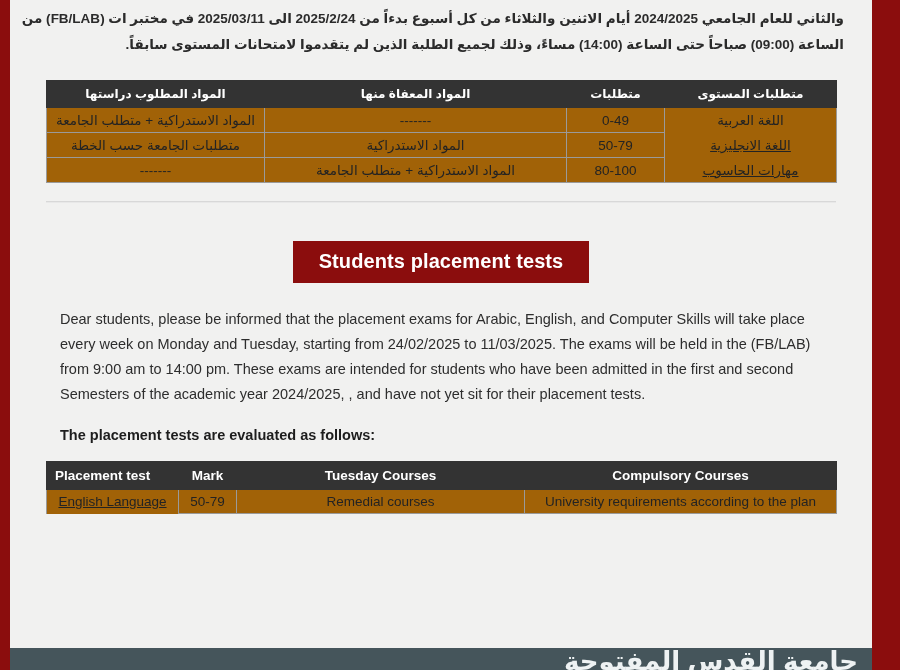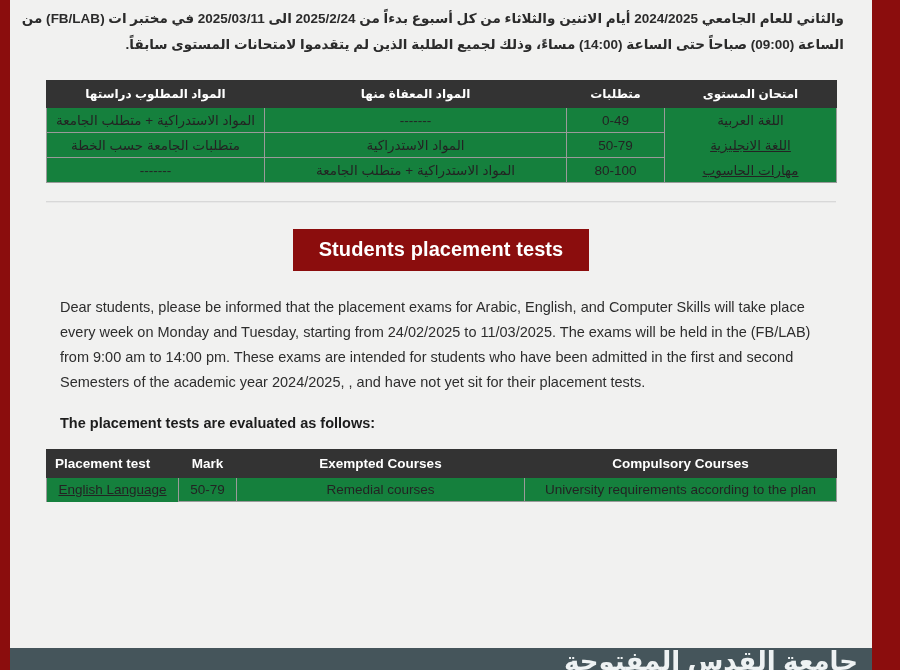--- a/index.html
+++ b/index.html
@@ -81,21 +81,21 @@
     color: #ffffff;
     font-weight: 700;
     border: 1px solid #333333;
     padding: 6px 6px;
     vertical-align: middle;
   }
   table.grid td {
     border: 1px solid #9a9a9a;
     padding: 4px 8px;
     color: #232323;
-    background: #15803d;
+    background: #a16207;
     vertical-align: middle;
   }
   table.grid td.nolineb { border-bottom-color: transparent; }
   table.grid td.nolinet { border-top-color: transparent; text-decoration: underline; }
 
   
   #arabic-table-wrap { padding-top: 22px; }
   table#arabic-table {
     direction: rtl;
   }
@@ -110,21 +110,21 @@
   .divider {
     height: 1px;
     background: #d8d8d8;
     margin: 18px 36px 0 36px;
     border-bottom: 1px solid #e8e8e8;
   }
 
   
   .banner-row {
     text-align: center;
-    padding-top: 26px;
+    padding-top: 38px;
   }
   .banner {
     display: inline-block;
     background: #8b0d0d;
     color: #ffffff;
     font-size: 20px;
     font-weight: 700;
     letter-spacing: .1px;
     padding: 9px 26px 10px 26px;
   }
@@ -191,21 +191,21 @@
     <div class="tbl-wrap" id="arabic-table-wrap">
       <table class="grid" id="arabic-table">
         <colgroup>
           <col class="col-ar-level">
           <col class="col-ar-mark">
           <col class="col-ar-exempt">
           <col class="col-ar-req">
         </colgroup>
         <thead>
           <tr>
-            <th>امتحان المستوى</th>
+            <th>متطلبات المستوى</th>
             <th>متطلبات</th>
             <th>المواد المعفاة منها</th>
             <th>المواد المطلوب دراستها</th>
           </tr>
         </thead>
         <tbody>
           <tr>
             <td class="nolineb">اللغة العربية</td>
             <td>0-49</td>
             <td>-------</td>
@@ -242,21 +242,21 @@
         <colgroup>
           <col class="col-en-test">
           <col class="col-en-mark">
           <col class="col-en-exempt">
           <col class="col-en-comp">
         </colgroup>
         <thead>
           <tr>
             <th class="th-left">Placement test</th>
             <th>Mark</th>
-            <th>Exempted Courses</th>
+            <th>Tuesday Courses</th>
             <th>Compulsory Courses</th>
           </tr>
         </thead>
         <tbody>
           <tr>
             <td class="nolinet nolineb">English Language</td>
             <td>50-79</td>
             <td>Remedial courses</td>
             <td>University requirements according to the plan</td>
           </tr>

